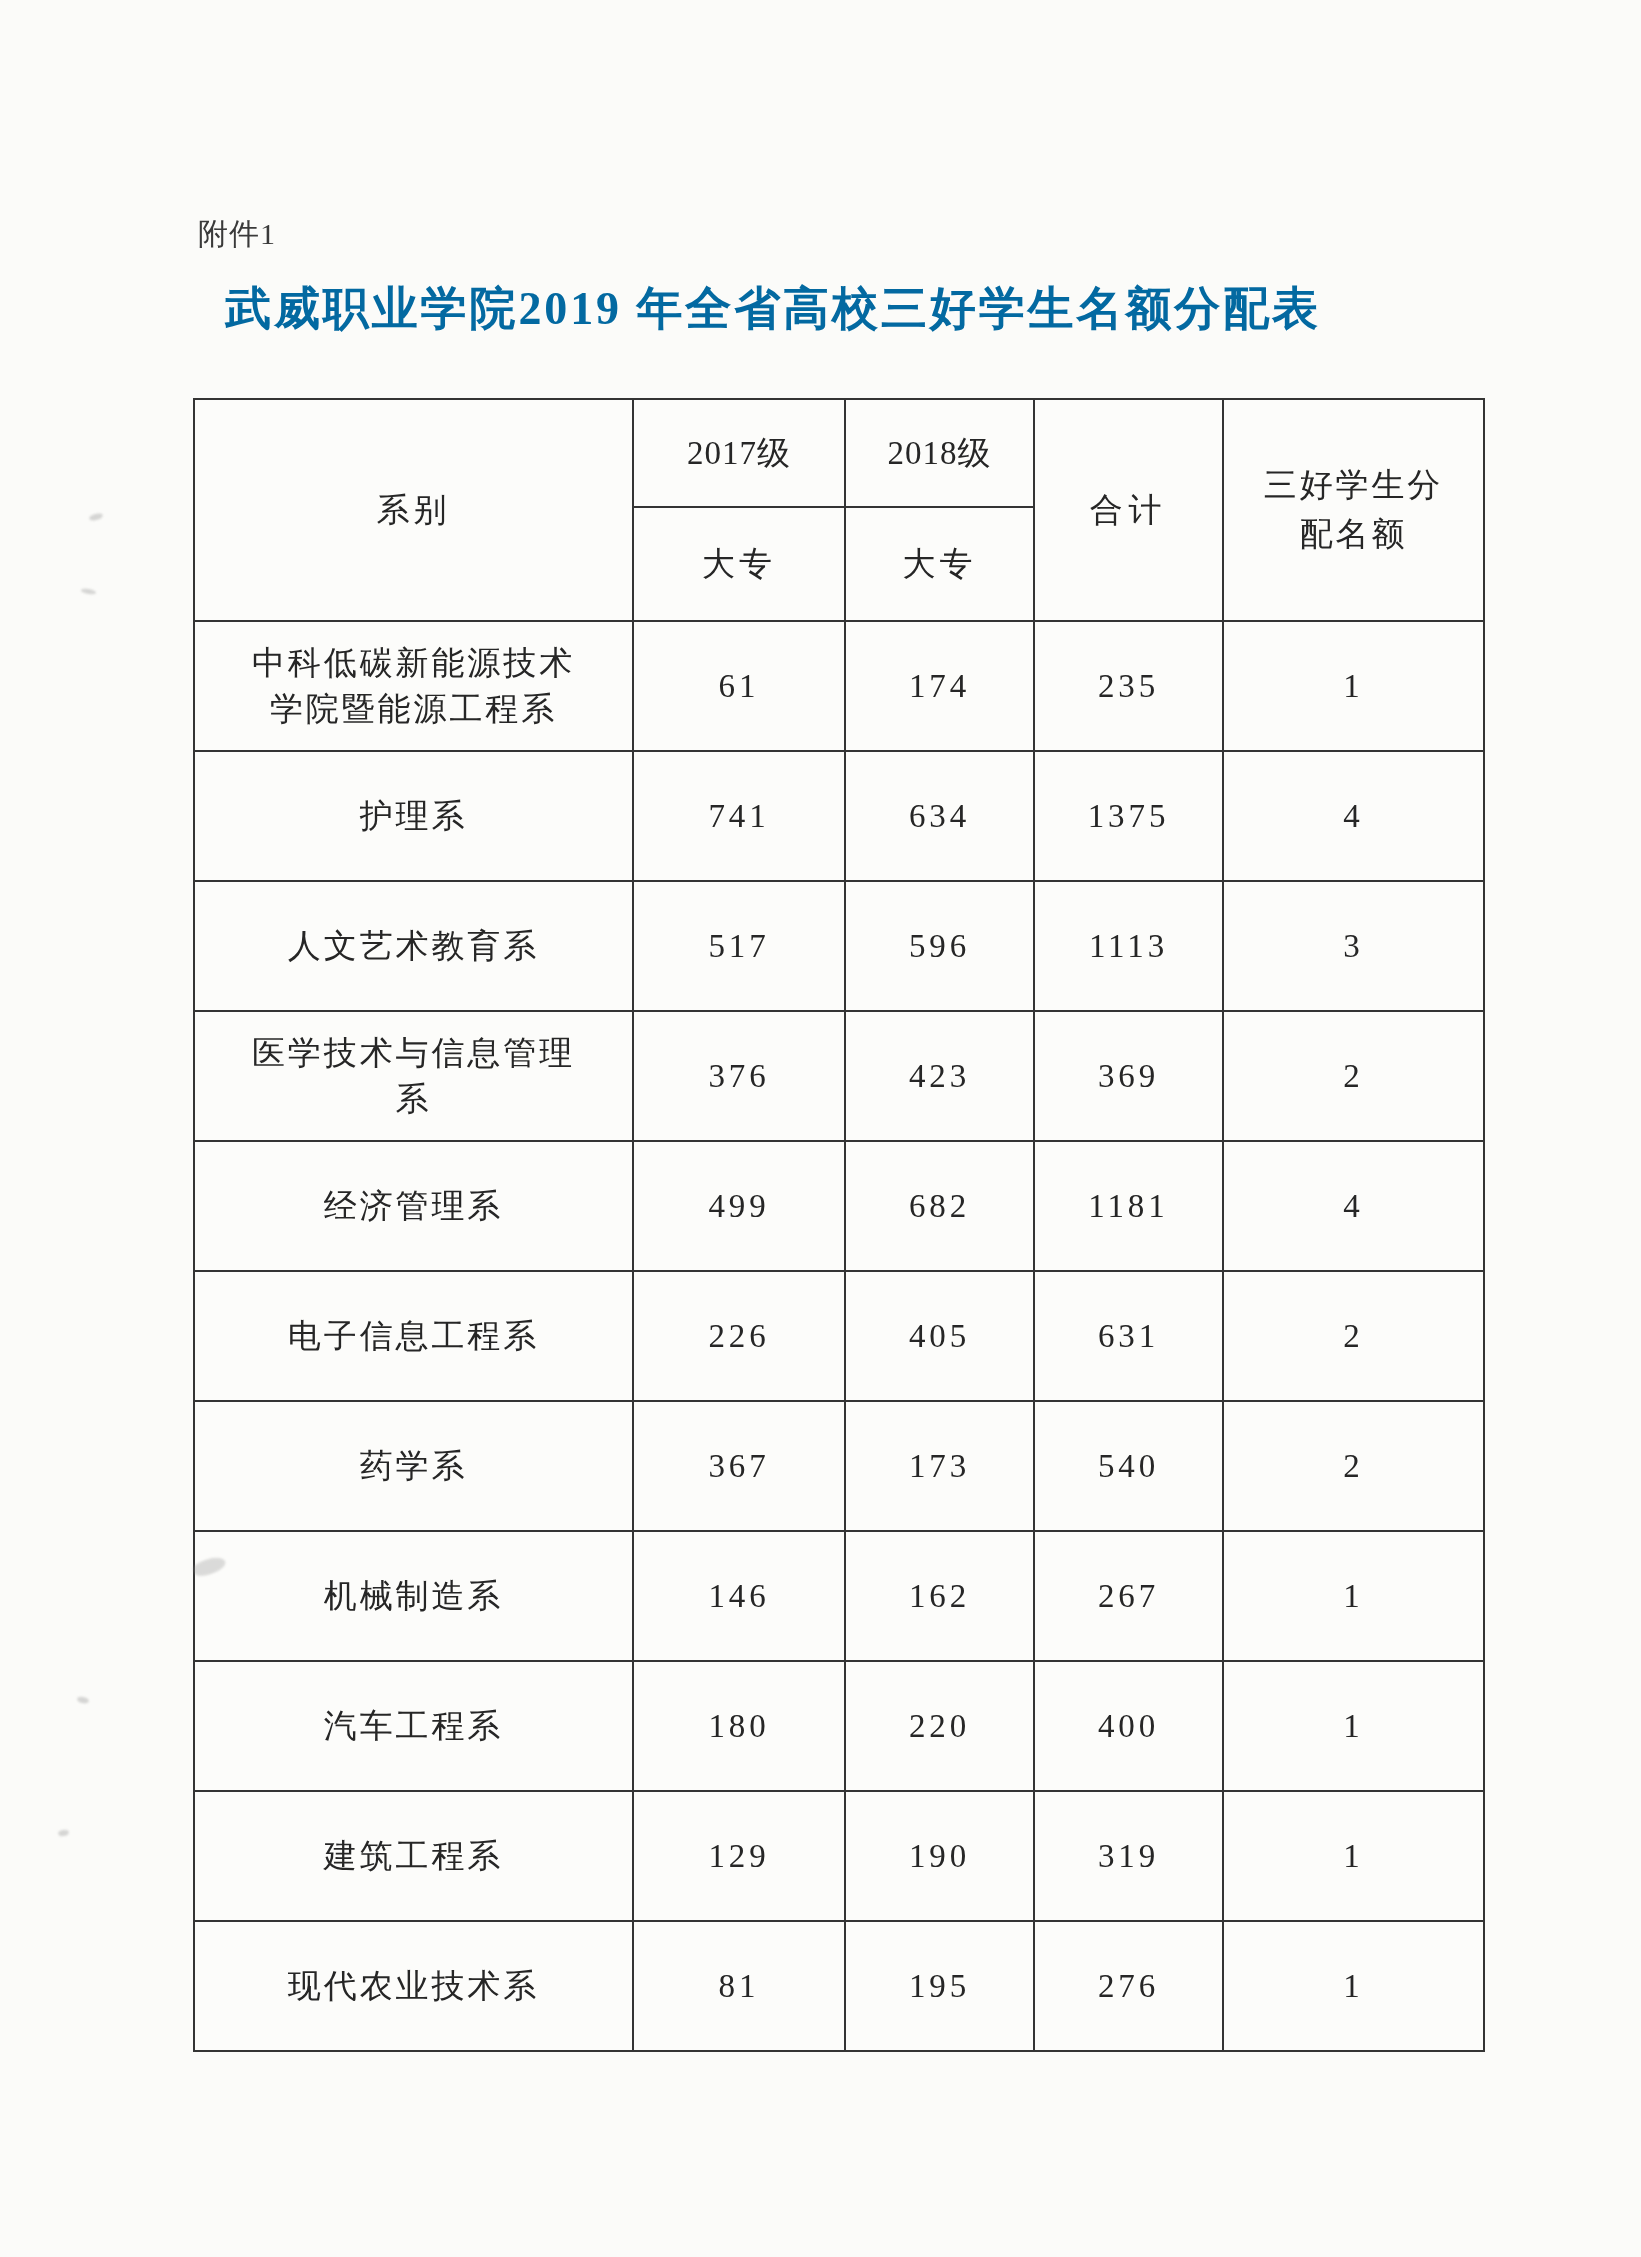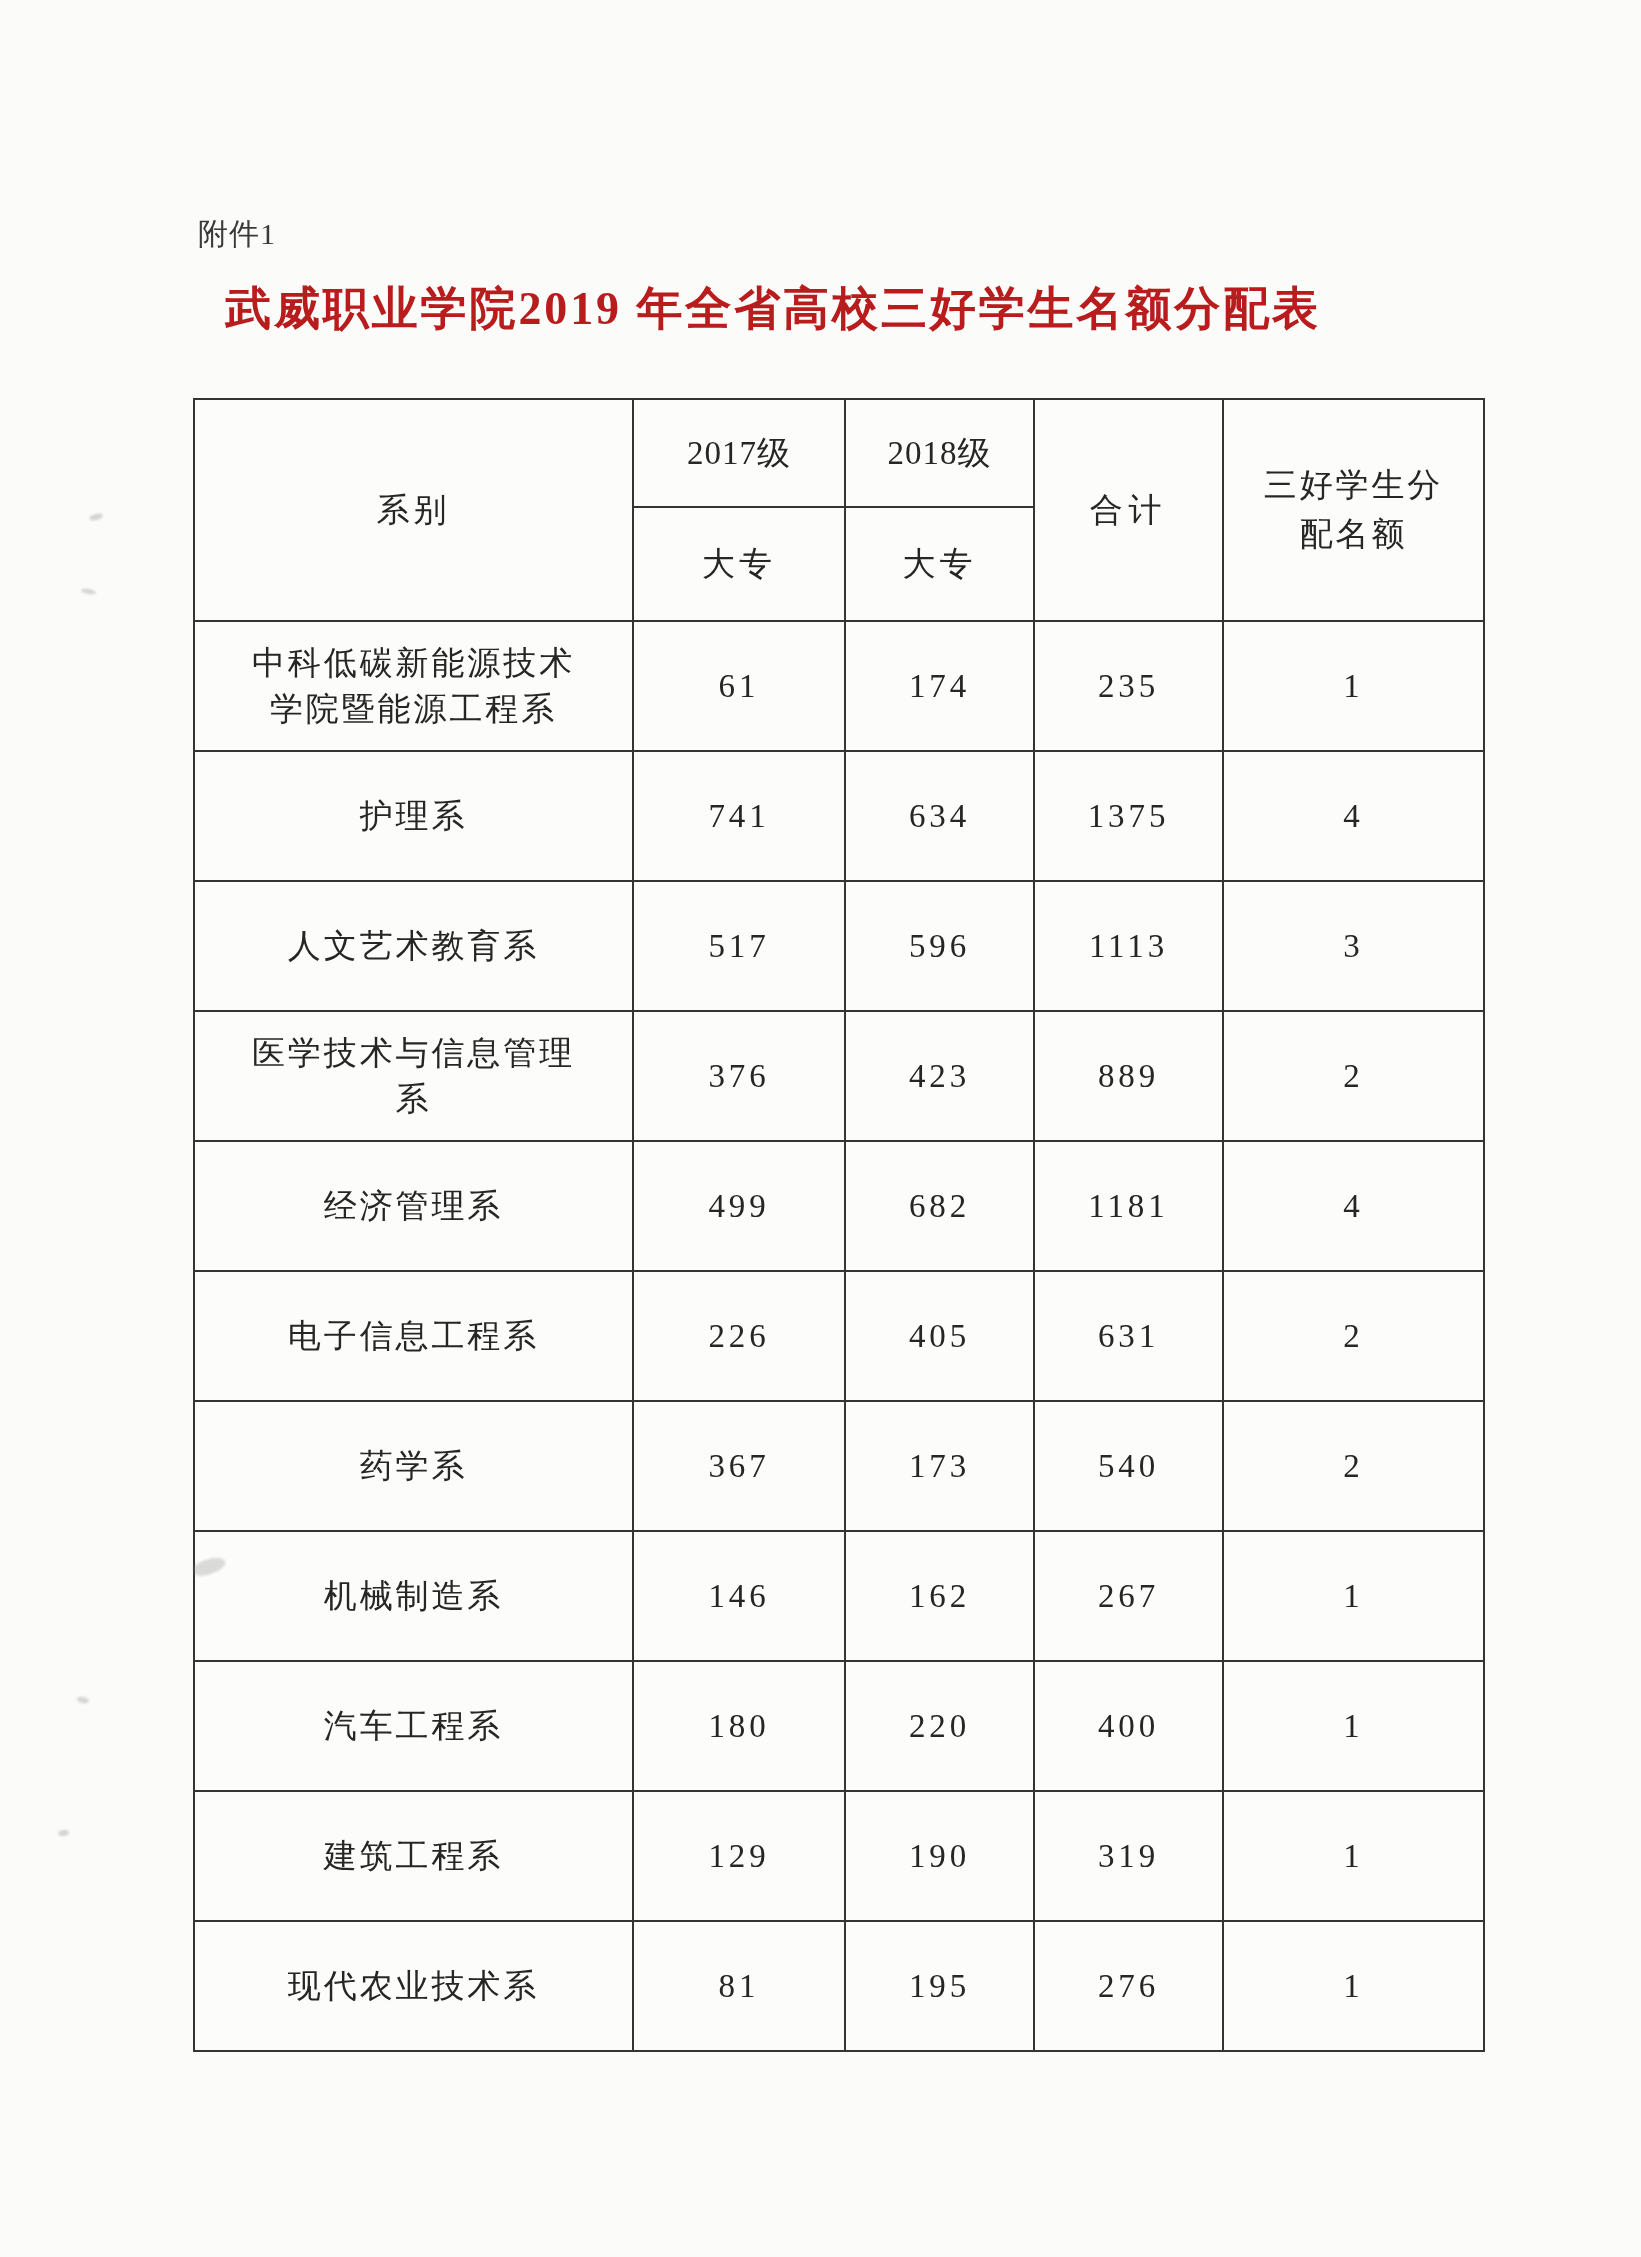--- a/index.html
+++ b/index.html
@@ -17,21 +17,21 @@
     font-size: 30px;
     letter-spacing: 1px;
     color: #3a3a3a;
   }
   .doc-title {
     position: absolute;
     left: 225px; top: 278px;
     font-size: 46px;
     font-weight: bold;
     letter-spacing: 2.9px;
-    color: #b91c1c;
+    color: #0369a1;
     white-space: nowrap;
   }
   table.quota-table {
     position: absolute;
     left: 193px; top: 398px;
     width: 1291px;
     border-collapse: collapse;
     table-layout: fixed;
   }
   .quota-table th, .quota-table td {
@@ -114,21 +114,21 @@
         <td class="dept-cell">人文艺术教育系</td>
         <td class="num-cell">517</td>
         <td class="num-cell">596</td>
         <td class="num-cell">1113</td>
         <td class="num-cell">3</td>
       </tr>
       <tr>
         <td class="dept-cell">医学技术与信息管理系</td>
         <td class="num-cell">376</td>
         <td class="num-cell">423</td>
-        <td class="num-cell">889</td>
+        <td class="num-cell">369</td>
         <td class="num-cell">2</td>
       </tr>
       <tr>
         <td class="dept-cell">经济管理系</td>
         <td class="num-cell">499</td>
         <td class="num-cell">682</td>
         <td class="num-cell">1181</td>
         <td class="num-cell">4</td>
       </tr>
       <tr>

